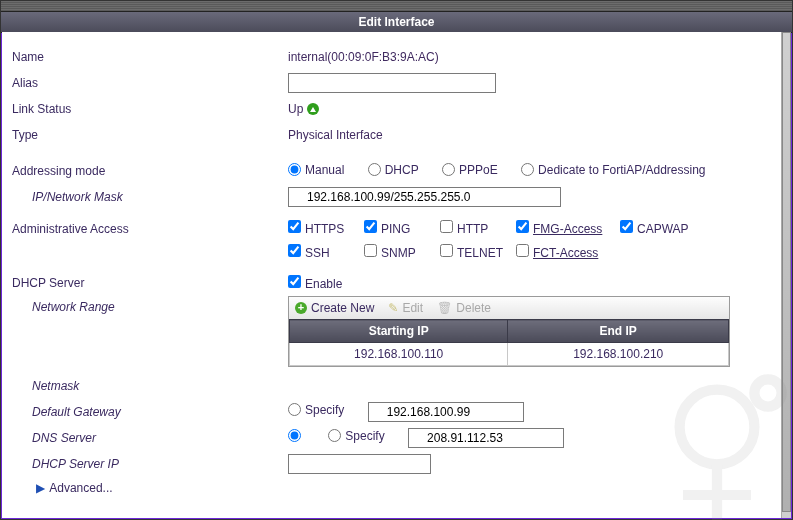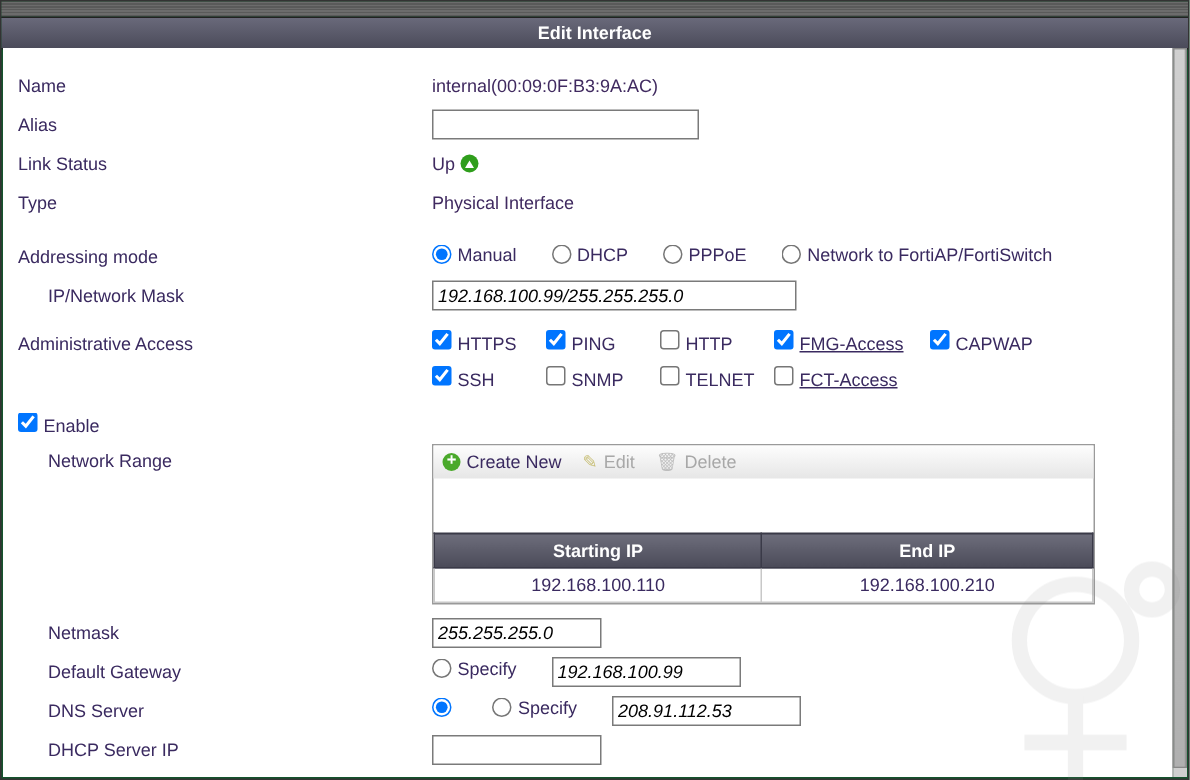--- a/index.html
+++ b/index.html
@@ -10,21 +10,21 @@
     font-family: Verdana, Arial, sans-serif;
     font-size: 12px;
     background: #d8d8d8;
     overflow: hidden;
   }
   .outer {
     width: 793px;
     height: 520px;
     box-sizing: border-box;
     border: 1px solid #333;
-    background: #14532d;
+    background: #6d28d9;
     position: relative;
   }
   .topstrip {
     height: 10px;
     background: repeating-linear-gradient(0deg,#5a5a5a 0 1px,#6c6c6c 1px 2px);
     border-bottom: 1px solid #222;
   }
   .titlebar {
     height: 20px;
     line-height: 20px;
@@ -70,31 +70,30 @@
     display: flex;
     align-items: center;
     min-height: 26px;
   }
   .label {
     width: 276px;
     color: #3a2a60;
     padding-right: 6px;
     box-sizing: border-box;
   }
-  .label.indent1 { padding-left: 20px; }
+  .label.indent1 { padding-left: 20px; font-style: italic; }
   .section { margin-top: 10px; }
   .val { color: #402a60; }
   input[type=text] {
     height: 18px;
     border: 1px solid #7a7a7a;
-    padding: 0 3px;
+    padding: 0 18px;
     font-family: inherit;
     font-size: 12px;
     box-sizing: content-box;
-    font-style: italic;
   }
   .inp-alias { width: 170px; }
   .inp-ip { width: 235px; }
   .inp-nm { width: 105px; }
   .inp-gw { width: 118px; }
   .chkgroup { display:flex; flex-wrap:wrap; gap:2px 4px; max-width:480px;}
   .chkitem { display:inline-flex; align-items:center; min-width:72px; }
   .chkitem.wide { min-width:100px;text-decoration:underline;}
   input[type=checkbox], input[type=radio] { margin: 0 4px 0 0; }
   .radios label { margin-right: 20px; display:inline-flex; align-items:center;}
@@ -112,21 +111,20 @@
     font-size: 12px;
   }
   .tbbtn { display:inline-flex; align-items:center; gap:4px; cursor:pointer; }
   .tbbtn.disabled { color:#a8a8a8; cursor:default;}
   .plus { display:inline-block; width:12px; height:12px; border-radius:50%; background:#4aa92b; color:#fff; font-weight:bold; text-align:center; line-height:11px; font-size:11px;}
   .pencil { color:#c9c07a; }
   .trash { color:#bdbdbd; }
   table.range {
     width: 100%;
     border-collapse: collapse;
-    margin-top: 36px;
   }
   table.range th {
     background: linear-gradient(#6d6d7b,#4a4a58);
     color:#fff;
     font-weight:bold;
     font-size:12px;
     padding:4px 0;
     border:1px solid #3a3a48;
   }
   table.range td {
@@ -189,21 +187,21 @@
           <label>
               <input type="radio" name="amode" style="">
               <span>DHCP</span>
             </label>
           <label>
               <input type="radio" name="amode" style="">
               <span>PPPoE</span>
             </label>
           <label>
               <input type="radio" name="amode" style="">
-              <span>Network to FortiAP/FortiSwitch</span>
+              <span>Dedicate to FortiAP/Addressing</span>
             </label>
         </div>
       </div>
 
       <div class="row">
         <div class="label indent1">IP/Network Mask</div>
         <input type="text" class="inp-ip" value="192.168.100.99/255.255.255.0" style="">
       </div>
 
       <div class="section"></div>
@@ -241,20 +239,21 @@
             <span class="chkitem wide">
                 <label><input type="checkbox" style=""><span>FCT-Access</span></label>
               </span>
           </div>
         </div>
       </div>
 
       <div class="section"></div>
 
       <div class="row">
+        <div class="label">DHCP Server</div>
         <label><input type="checkbox" checked="" style=""><span>Enable</span></label>
       </div>
 
       <div class="row" style="align-items:flex-start;">
         <div class="label indent1" style="padding-top:4px;">Network Range</div>
         <div class="toolbar">
           <div class="tbinner">
             <span class="tbbtn">
                 <span class="plus">+</span>
                 <span>Create New</span>
@@ -280,21 +279,20 @@
                 <td>192.168.100.110</td>
                 <td>192.168.100.210</td>
               </tr>
             </tbody>
           </table>
         </div>
       </div>
 
       <div class="row" style="margin-top:6px;">
         <div class="label indent1">Netmask</div>
-        <input type="text" class="inp-nm" value="255.255.255.0" style="">
       </div>
 
       <div class="row">
         <div class="label indent1">Default Gateway</div>
         <div class="radios">
           <label>
               <input type="radio" name="gw" style="">
               <span>Specify</span>
             </label>
           <input type="text" class="inp-gw" value="192.168.100.99" style="">

